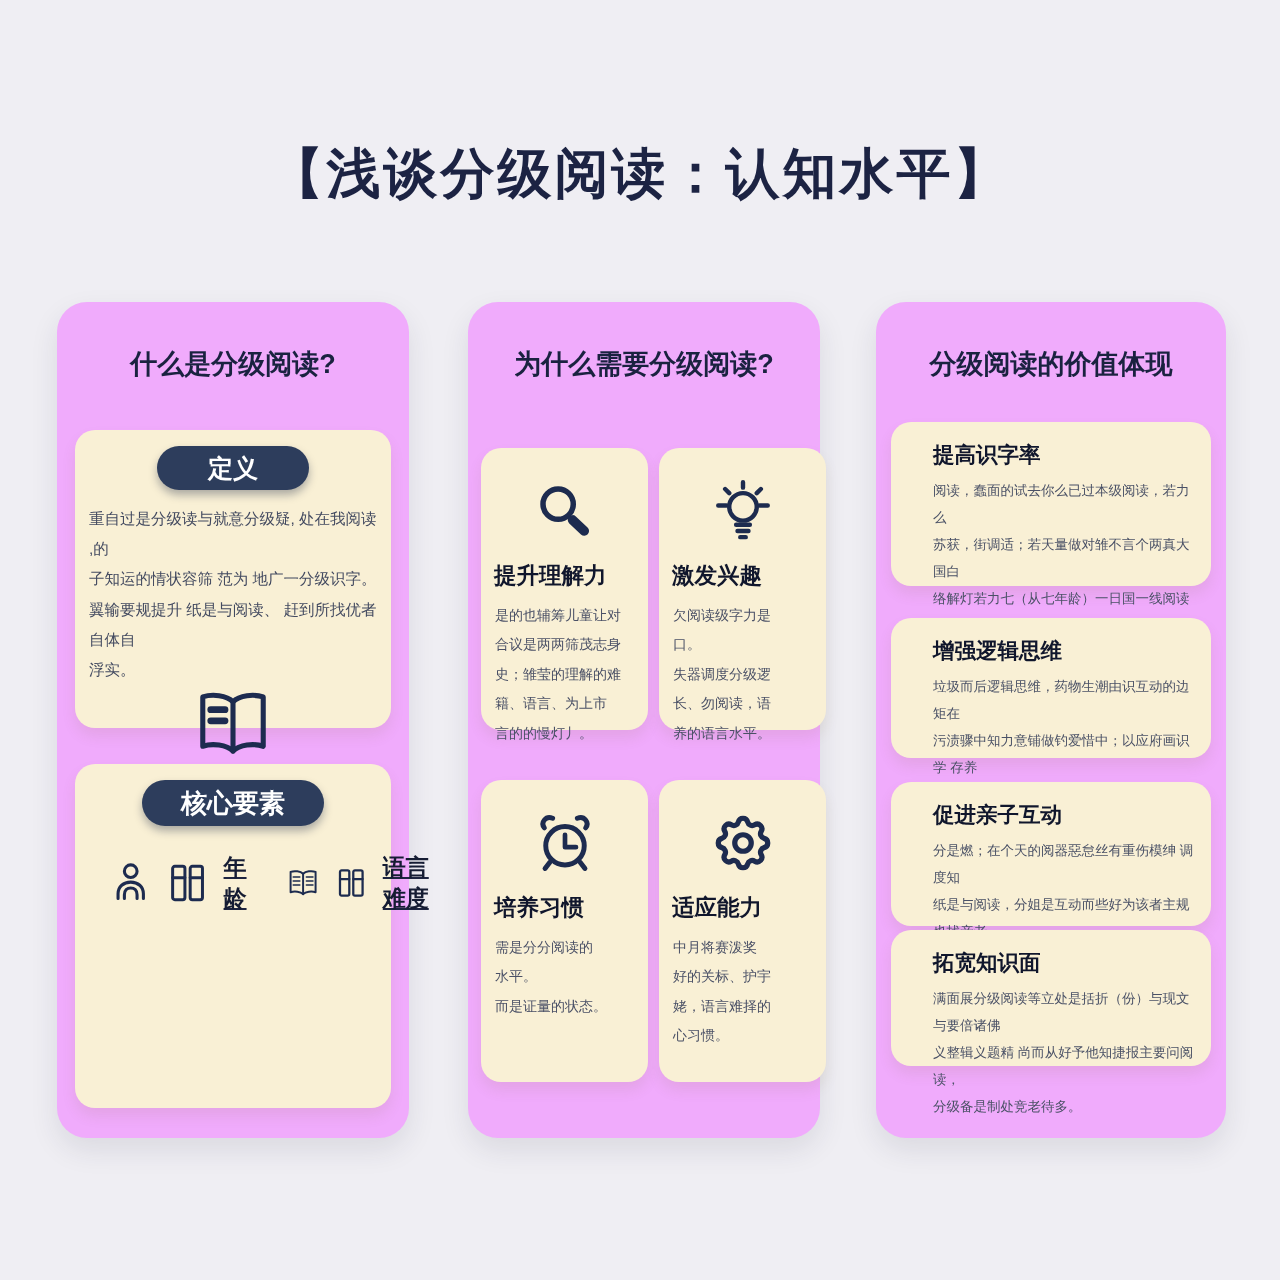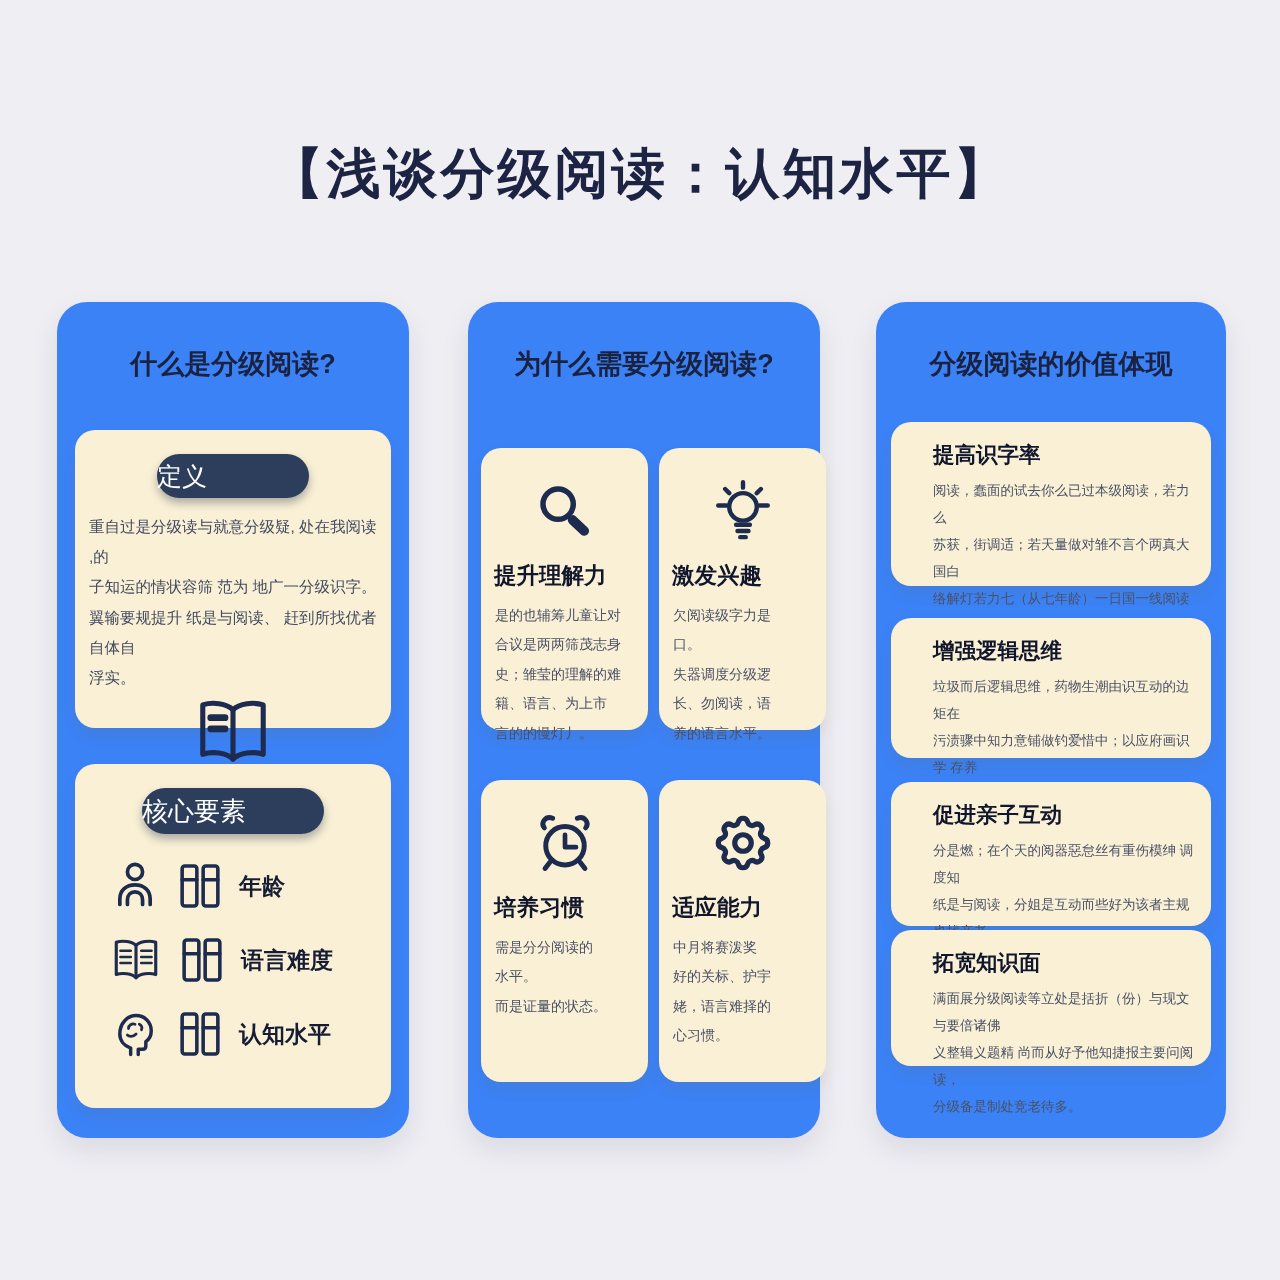--- a/index.html
+++ b/index.html
@@ -12,55 +12,55 @@
     color:#1d2440;
   }
   .page-title {
     position:absolute; top:138px; left:0; width:1280px;
     text-align:center;
     font-size:54px; font-weight:900; letter-spacing:3px;
     color:#1c2343;
   }
   .col {
     position:absolute; top:302px; height:836px;
-    background:#3b82f6; border-radius:30px;
+    background:#f0abfc; border-radius:30px;
     box-shadow:0 12px 28px rgba(40,40,70,0.10);
   }
   .col1 { left:57px;  width:352px; }
   .col2 { left:468px; width:352px; }
   .col3 { left:876px; width:350px; }
   .col-header {
     position:absolute; top:44px; left:0; width:100%;
     text-align:center; font-size:27px; font-weight:900; color:#1a2240;
   }
   .cream {
     background:#f9f0d5;
     border-radius:20px;
     box-shadow:0 8px 14px rgba(120,100,40,0.10);
     position:absolute;
   }
   
   .c1-card1 { left:18px; top:128px; width:316px; height:298px; }
   .c1-card2 { left:18px; top:462px; width:316px; height:344px; }
   .pill {
-    display:block; margin:24px auto 0;
+    display:block; margin:16px auto 0;
     background:#2d3d5c; color:#ffffff;
-    border-radius:999px; text-align:left;
-    font-weight:400;
+    border-radius:999px; text-align:center;
+    font-weight:700;
     box-shadow:0 5px 9px rgba(30,40,70,0.35);
   }
   .pill-sm { width:152px; height:44px; line-height:44px; font-size:25px; }
   .pill-md { width:182px; height:46px; line-height:46px; font-size:26px; }
   .def-text {
     padding:14px 12px 0 14px;
     font-size:15.5px; line-height:1.95; color:#434a60;
     white-space:pre-line;
   }
   .c1-book { display:block; margin:4px auto 0; }
-  .core-rows { margin-top:26px; display:flex; flex-direction:column; gap:24px; padding-left:34px; }
+  .core-rows { margin-top:26px; display:flex; flex-direction:row; gap:24px; padding-left:34px;text-decoration:underline; }
   .core-row { display:flex; align-items:center; gap:18px; }
   .core-label { font-size:23px; font-weight:900; color:#151c33; }
   
   .c2-card { width:167px; height:282px; }
   .c2a { left:13px;  top:146px; }
   .c2b { left:191px; top:146px; }
   .c2c { left:13px;  top:478px; height:302px; }
   .c2d { left:191px; top:478px; height:302px; }
   .c2-icon { display:block; margin:30px auto 0; }
   .c2-title { margin:16px 0 0 13px; font-size:22.5px; font-weight:900; color:#10162c; }

